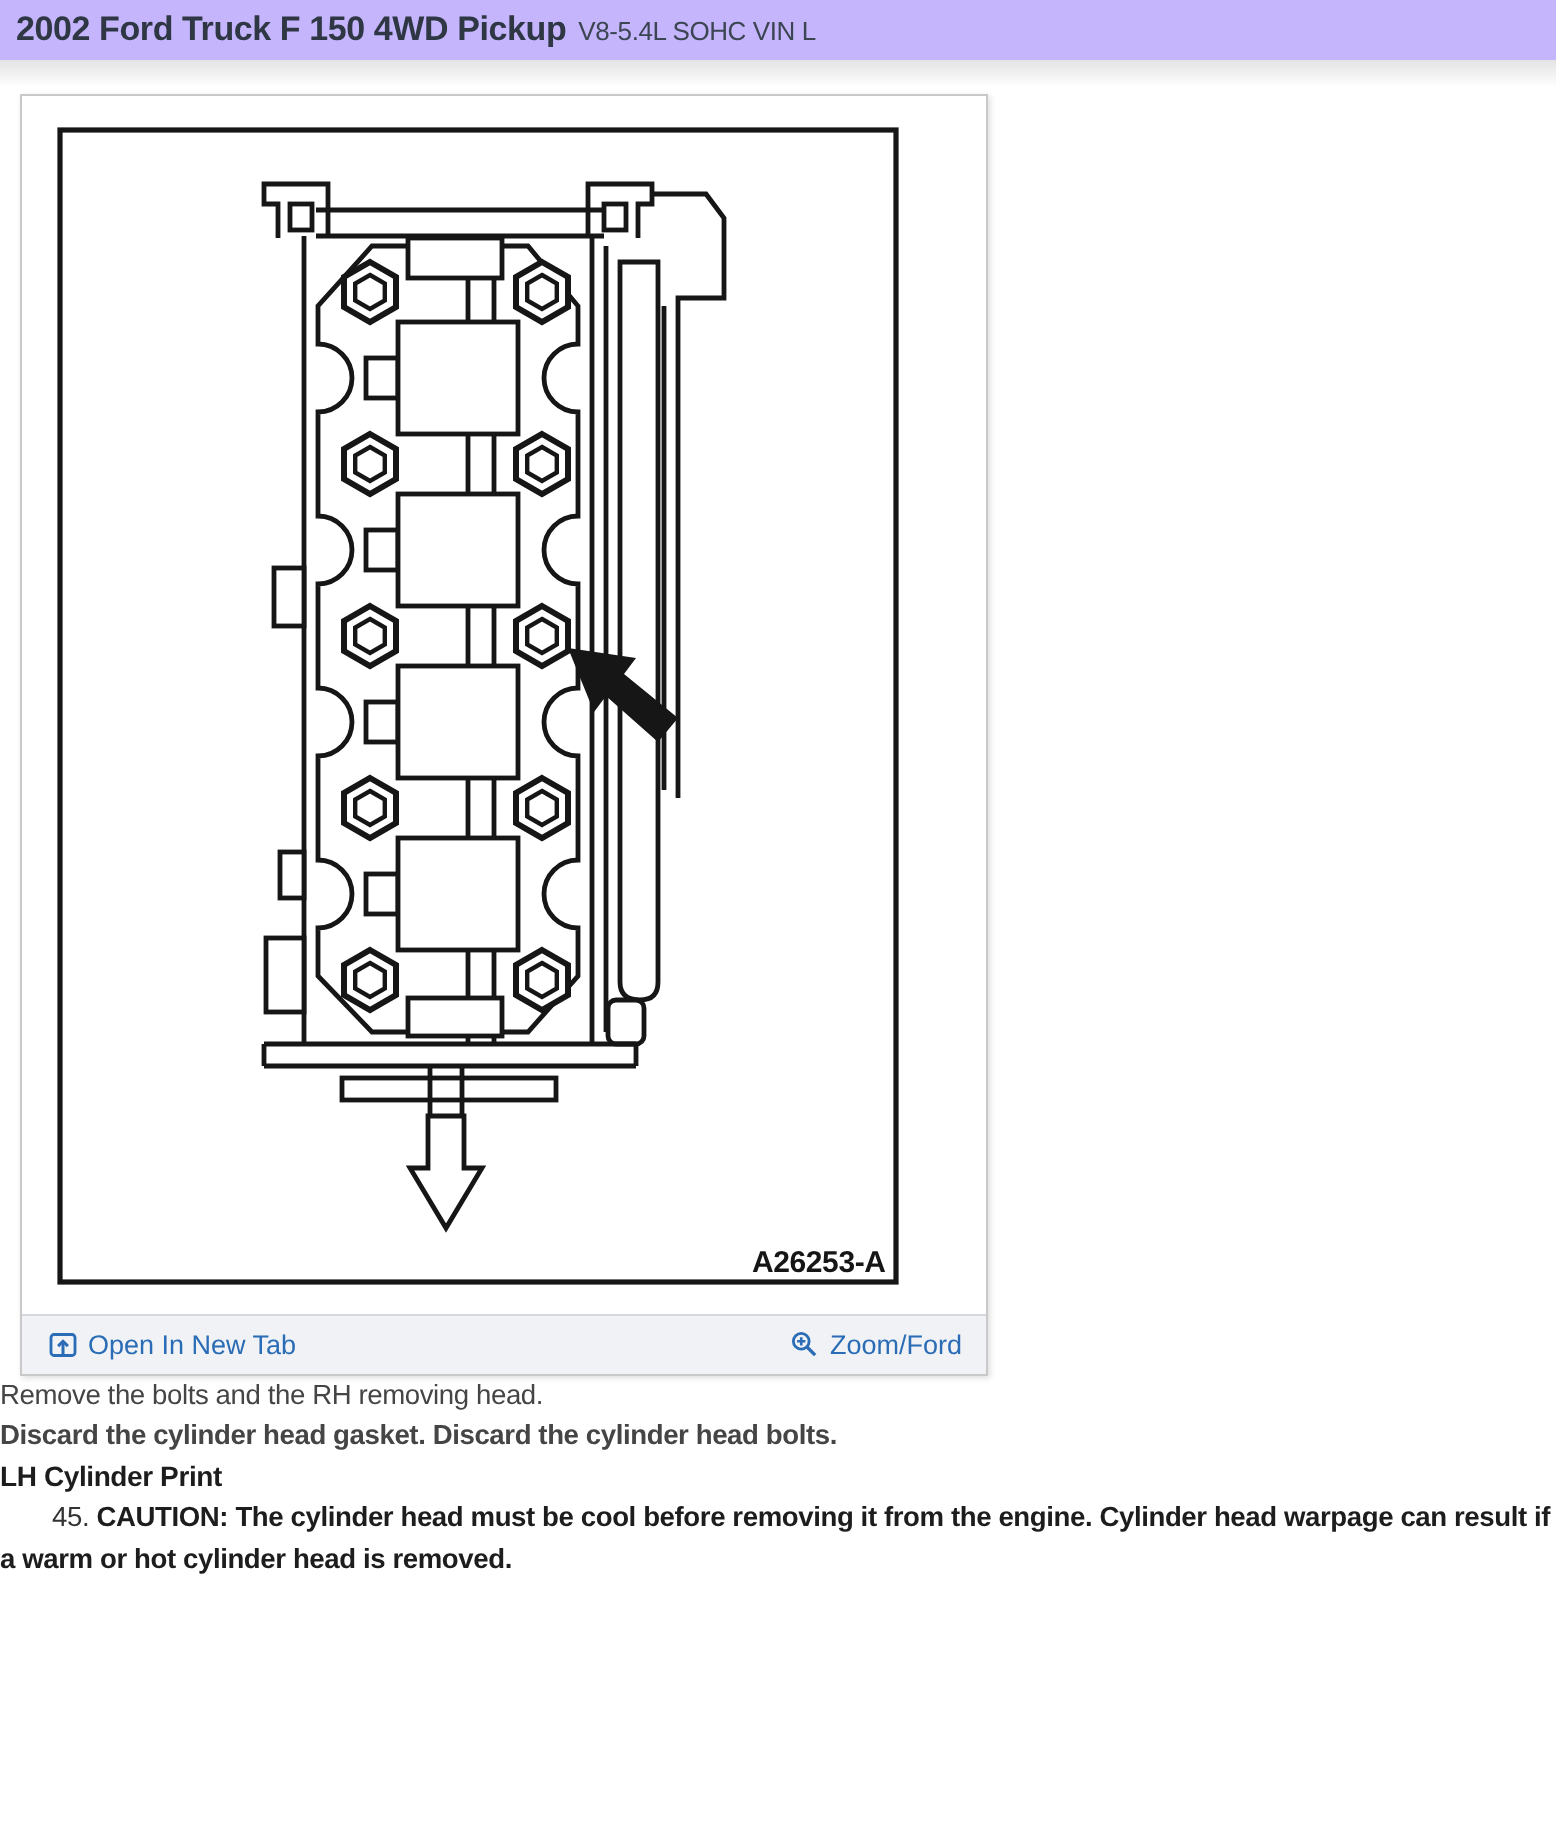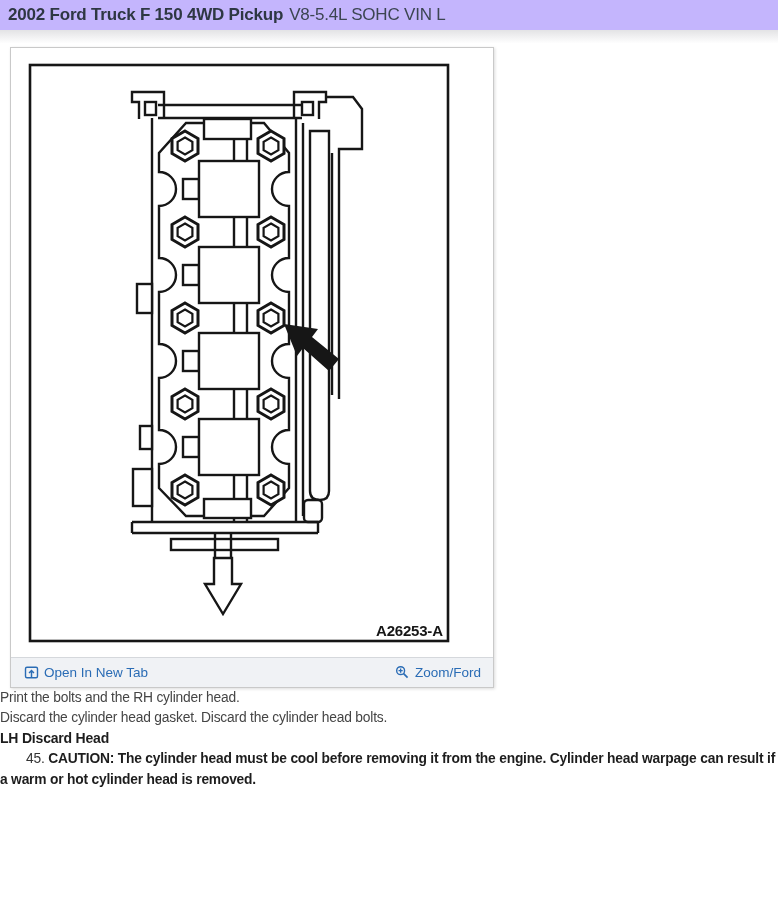--- a/index.html
+++ b/index.html
@@ -14,21 +14,21 @@
   .app-header {
     height:30px; background:#c4b5fd;
     display:flex; align-items:center;
     padding:0 8px;
     white-space:nowrap;
   }
   .app-header .veh {
     font-size:17px; font-weight:bold; color:#2e3743;
   }
   .app-header .eng {
-    font-size:17px; font-weight:normal; color:#3c4552; margin-left:6px;
+    font-size:13px; font-weight:normal; color:#3c4552; margin-left:6px;
   }
   .header-fade {
     height:16px;
     background:linear-gradient(#e3e3e5, #ffffff 85%);
   }
   
   .figure-card {
     width:484px; margin:1px 0 0 10px;
     border:1px solid #c9c9c9;
     background:#fff;
@@ -45,21 +45,21 @@
   .fig-link {
     display:inline-flex; align-items:flex-end; gap:5px;
     color:#2a6cb5; font-size:13.5px; text-decoration:none;
     letter-spacing:0;
     cursor:pointer;
   }
   .fig-link svg { display:block; }
   
   .content p { margin:0; }
   .p-remove   { margin:49px 8px 0 22px; font-size:13.8px; color:#454545; line-height:20px; }
-  .p-discard  { margin:20px 8px 0 34px; font-size:13.8px; color:#454545; line-height:20px; }
+  .p-discard  { margin:20px 8px 0 34px; font-size:13.8px; color:#454545; line-height:20px;font-weight:bold; }
   .p-subhead  { margin:20px 8px 0 8px;  font-size:14px;   color:#1d1d1d; font-weight:bold; line-height:20px; }
   .p-caution  { margin:20px 12px 0 8px; font-size:13.8px; color:#1d1d1d; line-height:21px; }
   .p-caution .stepnum { font-weight:normal; color:#333;margin-left:26px; }
   .p-caution b { font-weight:bold; }
   
   .dwg { stroke:#161616; fill:none; stroke-width:2.4; }
   .dwg-fill { stroke:#161616; fill:#ffffff; stroke-width:2.4; }
 </style>
 </head>
 <body>
@@ -172,17 +172,17 @@
         <circle cx="6" cy="6" r="4.2" fill="none" stroke="#2a6cb5" stroke-width="1.5"></circle>
         <path d="M6 3.8 V8.2 M3.8 6 H8.2" stroke="#2a6cb5" stroke-width="1.4" fill="none"></path>
         <line x1="9.2" y1="9.2" x2="13.4" y2="13.4" stroke="#2a6cb5" stroke-width="1.8"></line>
       </svg>
       <span>Zoom/Ford</span>
     </a>
   </div>
 </div>
 
 <div class="content">
-  <p class="p-remove">Print the bolts and the RH cylinder head.</p>
+  <p class="p-remove">Remove the bolts and the RH removing head.</p>
   <p class="p-discard">Discard the cylinder head gasket. Discard the cylinder head bolts.</p>
-  <p class="p-subhead">LH Discard Head</p>
+  <p class="p-subhead">LH Cylinder Print</p>
   <p class="p-caution"><span class="stepnum">45.</span> <b>CAUTION: The cylinder head must be cool before removing it from the engine. Cylinder head warpage can result if a warm or hot cylinder head is removed.</b></p>
 </div>
 
 </body></html>

